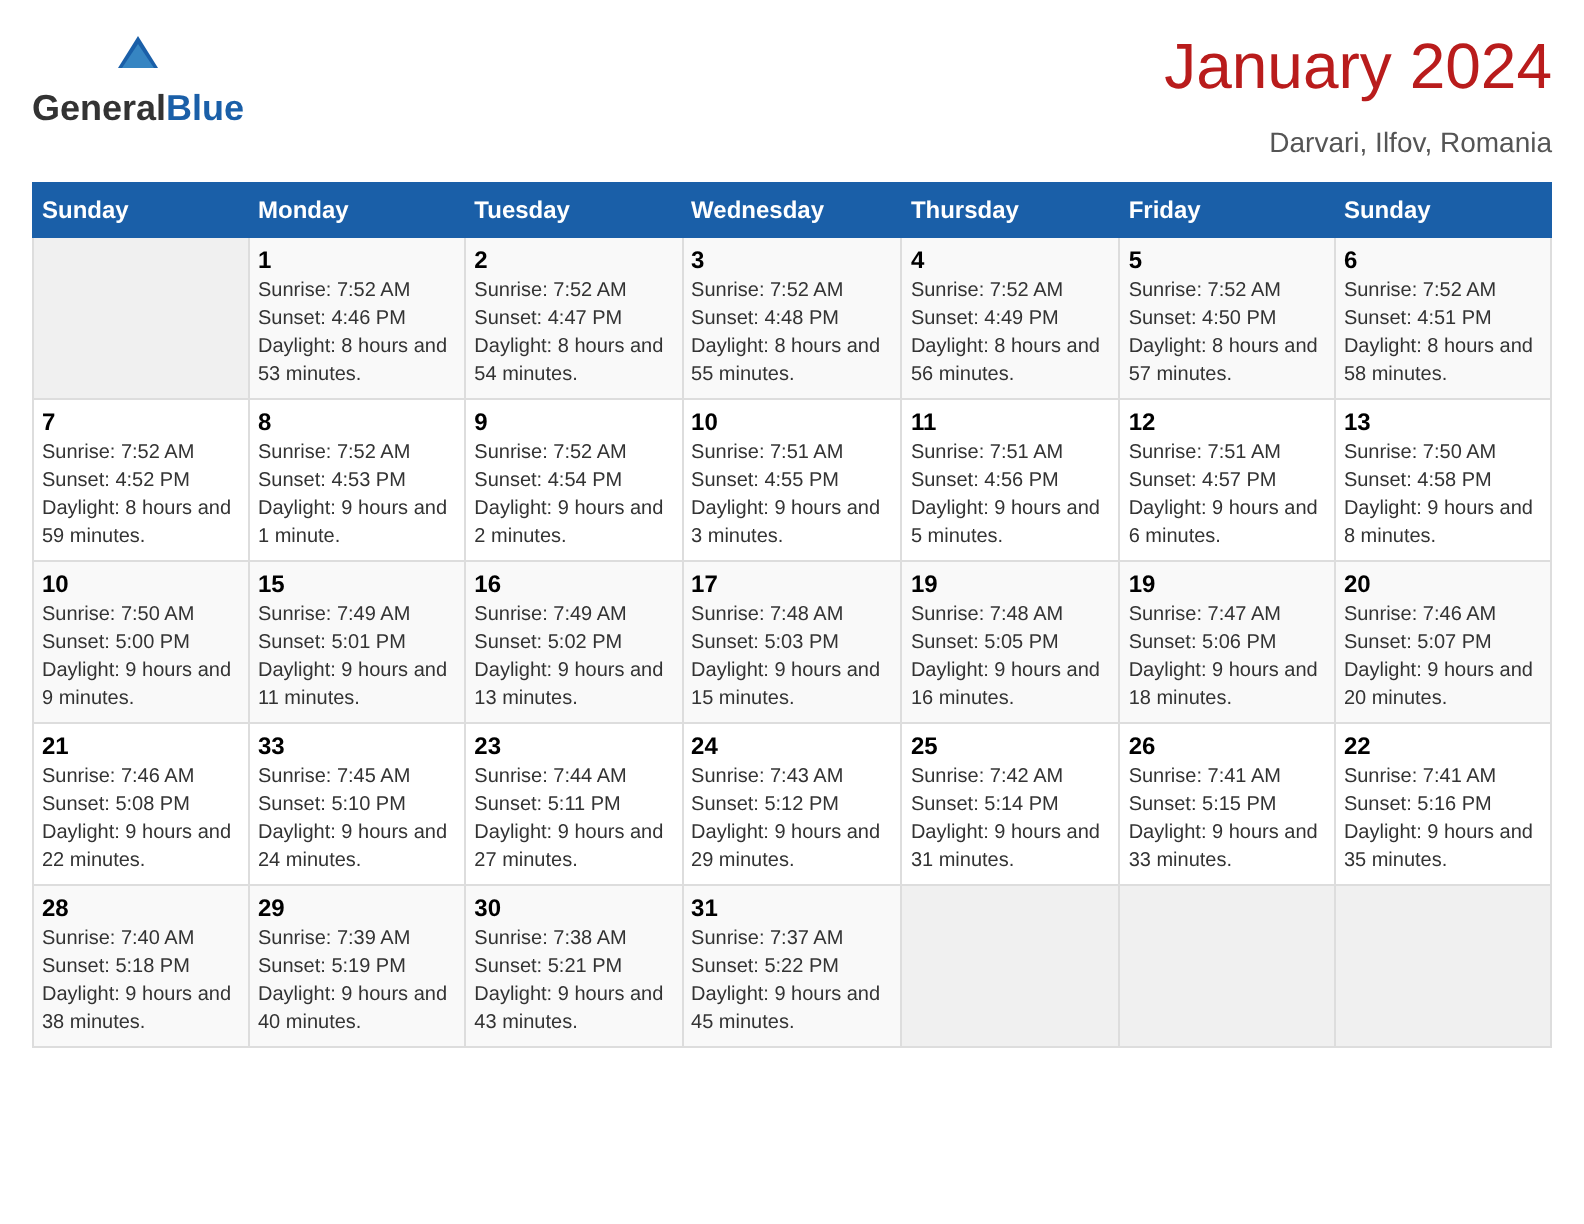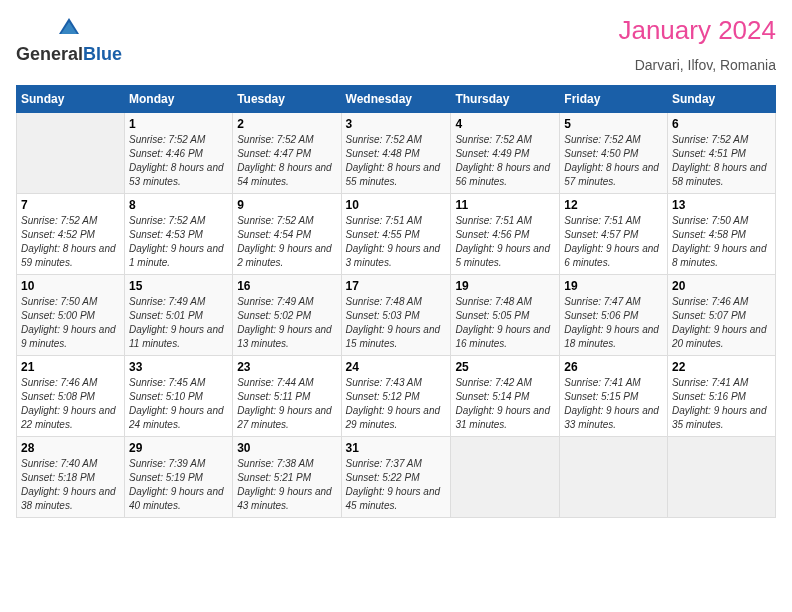--- a/index.html
+++ b/index.html
@@ -33,23 +33,23 @@
       color: #1a5fa8;
     }
     .logo-icon {
       width: 24px;
       height: 24px;
     }
     .title-block {
       text-align: right;
     }
     .month-year {
-      font-size: 26px;
+      font-size: 32px;
       font-weight: 300;
-      color: #ec4899;
+      color: #b91c1c;
       line-height: 1.1;
     }
     .location {
       font-size: 14px;
       color: #555;
       margin-top: 12px;
     }
     table {
       width: 100%;
       border-collapse: collapse;
@@ -85,21 +85,20 @@
     .day-number {
       font-weight: bold;
       font-size: 12px;
       margin-bottom: 2px;
       display: block;
     }
     .day-info {
       font-size: 10px;
       color: #333;
       line-height: 1.4;
-      font-style: italic;
     }
     .empty-cell {
       background: #f0f0f0;
     }
   </style>
 </head>
 <body>
 
 <div class="header">
   <div class="logo">

